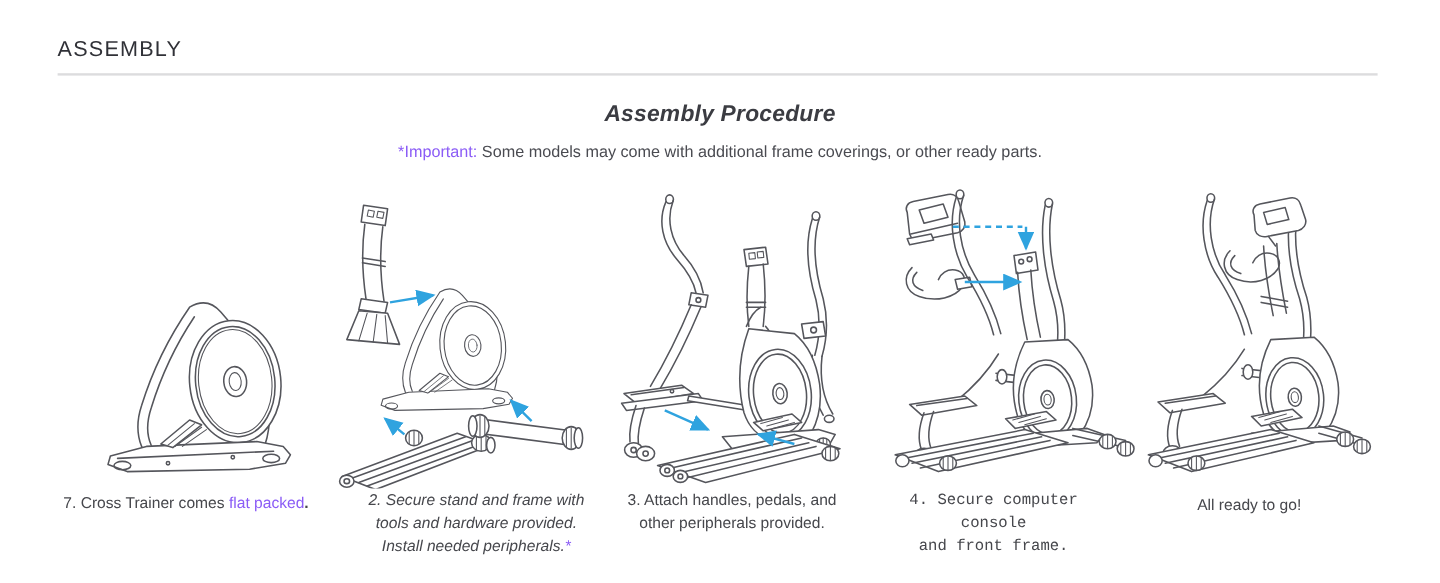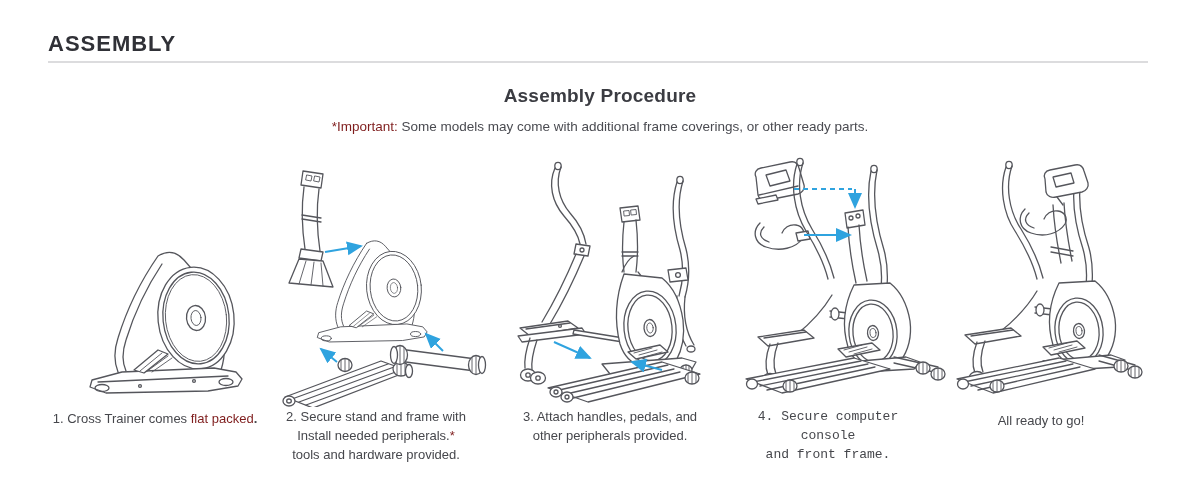--- a/index.html
+++ b/index.html
@@ -1,25 +1,25 @@
 <!DOCTYPE html>
 <html><head>
 <meta charset="utf-8">
 <style>
   html,body{margin:0;padding:0;background:#fff;}
   .page{position:relative;width:1200px;height:486px;background:#ffffff;overflow:hidden;
         font-family:"Liberation Sans", sans-serif;}
-  .section-heading{position:absolute;left:48px;top:31px;font-size:22px;font-weight:bold;
+  .section-heading{position:absolute;left:48px;top:31px;font-size:18px;font-weight:normal;
         letter-spacing:1px;color:#303137;}
   .divider{position:absolute;left:48px;top:61px;width:1100px;height:2px;background:#dcdcde;}
   .proc-title{position:absolute;left:0;top:85px;width:1200px;text-align:center;
-        font-size:19px;font-weight:bold;color:#3b3c42;letter-spacing:.2px;}
+        font-size:19px;font-weight:bold;color:#3b3c42;letter-spacing:.2px;font-style:italic;}
   .note{position:absolute;left:0;top:119px;width:1200px;text-align:center;
         font-size:13.5px;color:#4a4b51;}
-  .accent{color:#7f1d1d;}
+  .accent{color:#8b5cf6;}
   .fig{position:absolute;}
   .caption{position:absolute;font-size:13px;line-height:19px;color:#46474c;text-align:center;}
   .caption .accent{font-weight:normal;}
   svg{display:block;}
 </style>
 </head>
 <body>
 
 <div class="page">
 
@@ -318,26 +318,26 @@
 
         <path fill="#fff" d="M4,224 L106,203 L142,214 L40,238 Z"></path>
         <path d="M11,227 L113,206 M18,231 L120,209 M25,235 L127,212"></path>
         <ellipse fill="#fff" cx="10" cy="229" rx="5.5" ry="5"></ellipse>
         <ellipse fill="#fff" cx="44" cy="231" rx="7" ry="6"></ellipse>
         <path stroke-width="0.9" d="M40,226.5 L40,235.5 M44,225.5 L44,236.5 M48,226.5 L48,235.5"></path>
       </g>
     </svg>
   </div>
 
-  <div class="caption" style="left:40px;top:409px;width:230px;"><span>1. Cross Trainer comes </span><span class="accent">flat packed</span><b>.</b></div>
-
-  <div class="caption" style="left:276px;top:407px;width:200px;">
+  <div class="caption" style="left:40px;top:409px;width:230px;"><span>7. Cross Trainer comes </span><span class="accent">flat packed</span><b>.</b></div>
+
+  <div class="caption" style="left:297px;top:407px;width:200px;font-style:italic;">
     <div>2. Secure stand and frame with</div>
+    <div>tools and hardware provided.</div>
     <div><span>Install needed peripherals.</span><span class="accent">*</span></div>
-    <div>tools and hardware provided.</div>
   </div>
 
   <div class="caption" style="left:510px;top:407px;width:200px;text-align:center;">
     <div>3. Attach handles, pedals, and</div>
     <div>other peripherals provided.</div>
   </div>
 
   <div class="caption" style="left:728px;top:407px;width:200px;font-family:Liberation Mono, monospace;">
     <div>4. Secure computer console</div>
     <div>and front frame.</div>

